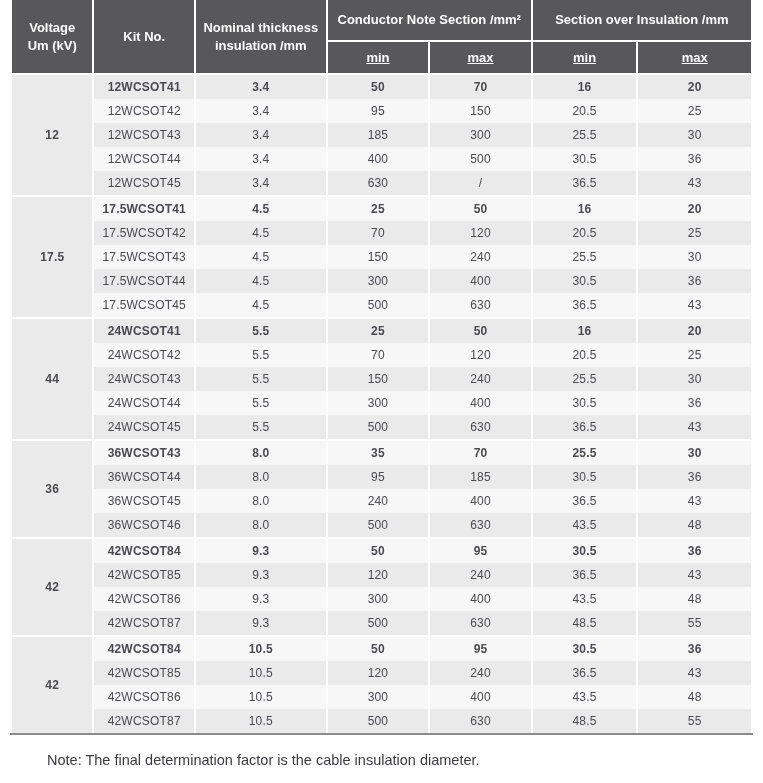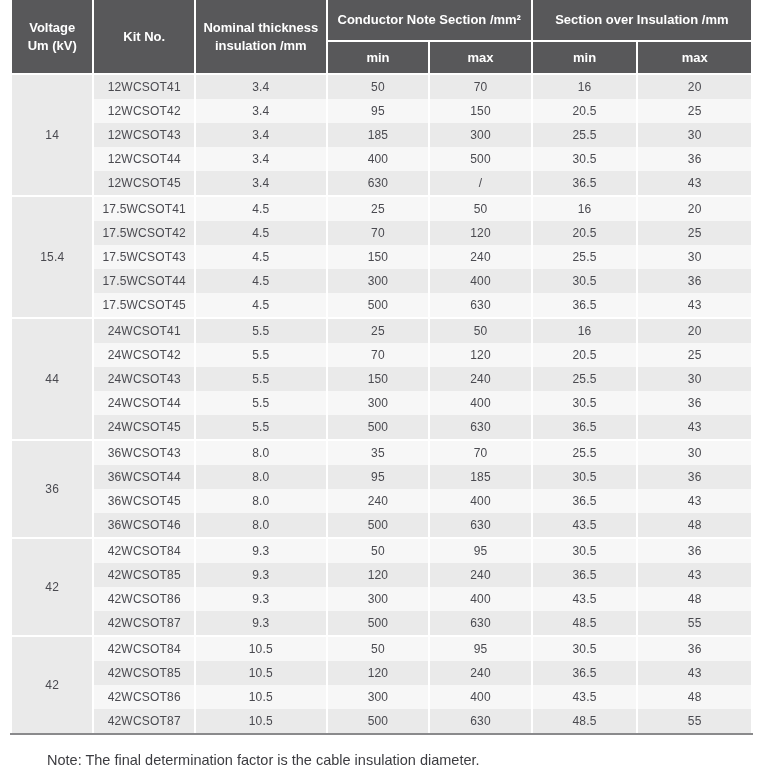--- a/index.html
+++ b/index.html
@@ -33,31 +33,31 @@
     background:var(--header-bg);
     color:var(--header-text);
     font-size:13px;
     font-weight:bold;
     text-align:center;
     vertical-align:middle;
     padding:0;
     line-height:1.35;
   }
   thead tr.main-head th{height:40px;}
-  thead tr.sub-head th{height:31px;border-top:2px solid var(--gap);}
+  thead tr.sub-head th{height:31px;border-top:2px solid var(--gap);text-decoration:underline;}
   td{
     height:24px;
     padding:0;
     text-align:center;
     vertical-align:middle;
     font-size:12px;
     color:var(--body-text);
     letter-spacing:0.2px;
   }
-  tr.group-start td{border-top:2px solid var(--gap);}
+  tr.group-start td{border-top:2px solid var(--gap);font-weight:bold;}
   td.row-gray{background:var(--row-gray);}
   td.row-light{background:var(--row-light);}
   td.voltage-cell{background:var(--row-gray);}
   .note{
     margin:17px 4px 0 47px;
     font-size:14.5px;
     color:var(--note-text);
   }
 </style>
 </head>
@@ -91,21 +91,21 @@
         </tr>
         <tr class="sub-head">
           <th>min</th>
           <th>max</th>
           <th>min</th>
           <th>max</th>
         </tr>
       </thead>
       <tbody>
           <tr class="group-start">
-            <td rowspan="5" class="voltage-cell">14</td>
+            <td rowspan="5" class="voltage-cell">12</td>
             <td class="row-gray">12WCSOT41</td>
             <td class="row-gray">3.4</td>
             <td class="row-gray">50</td>
             <td class="row-gray">70</td>
             <td class="row-gray">16</td>
             <td class="row-gray">20</td>
           </tr>
           <tr>
             <td class="row-light">12WCSOT42</td>
             <td class="row-light">3.4</td>
@@ -132,21 +132,21 @@
           </tr>
           <tr>
             <td class="row-gray">12WCSOT45</td>
             <td class="row-gray">3.4</td>
             <td class="row-gray">630</td>
             <td class="row-gray">/</td>
             <td class="row-gray">36.5</td>
             <td class="row-gray">43</td>
           </tr>
           <tr class="group-start">
-            <td rowspan="5" class="voltage-cell">15.4</td>
+            <td rowspan="5" class="voltage-cell">17.5</td>
             <td class="row-light">17.5WCSOT41</td>
             <td class="row-light">4.5</td>
             <td class="row-light">25</td>
             <td class="row-light">50</td>
             <td class="row-light">16</td>
             <td class="row-light">20</td>
           </tr>
           <tr>
             <td class="row-gray">17.5WCSOT42</td>
             <td class="row-gray">4.5</td>

